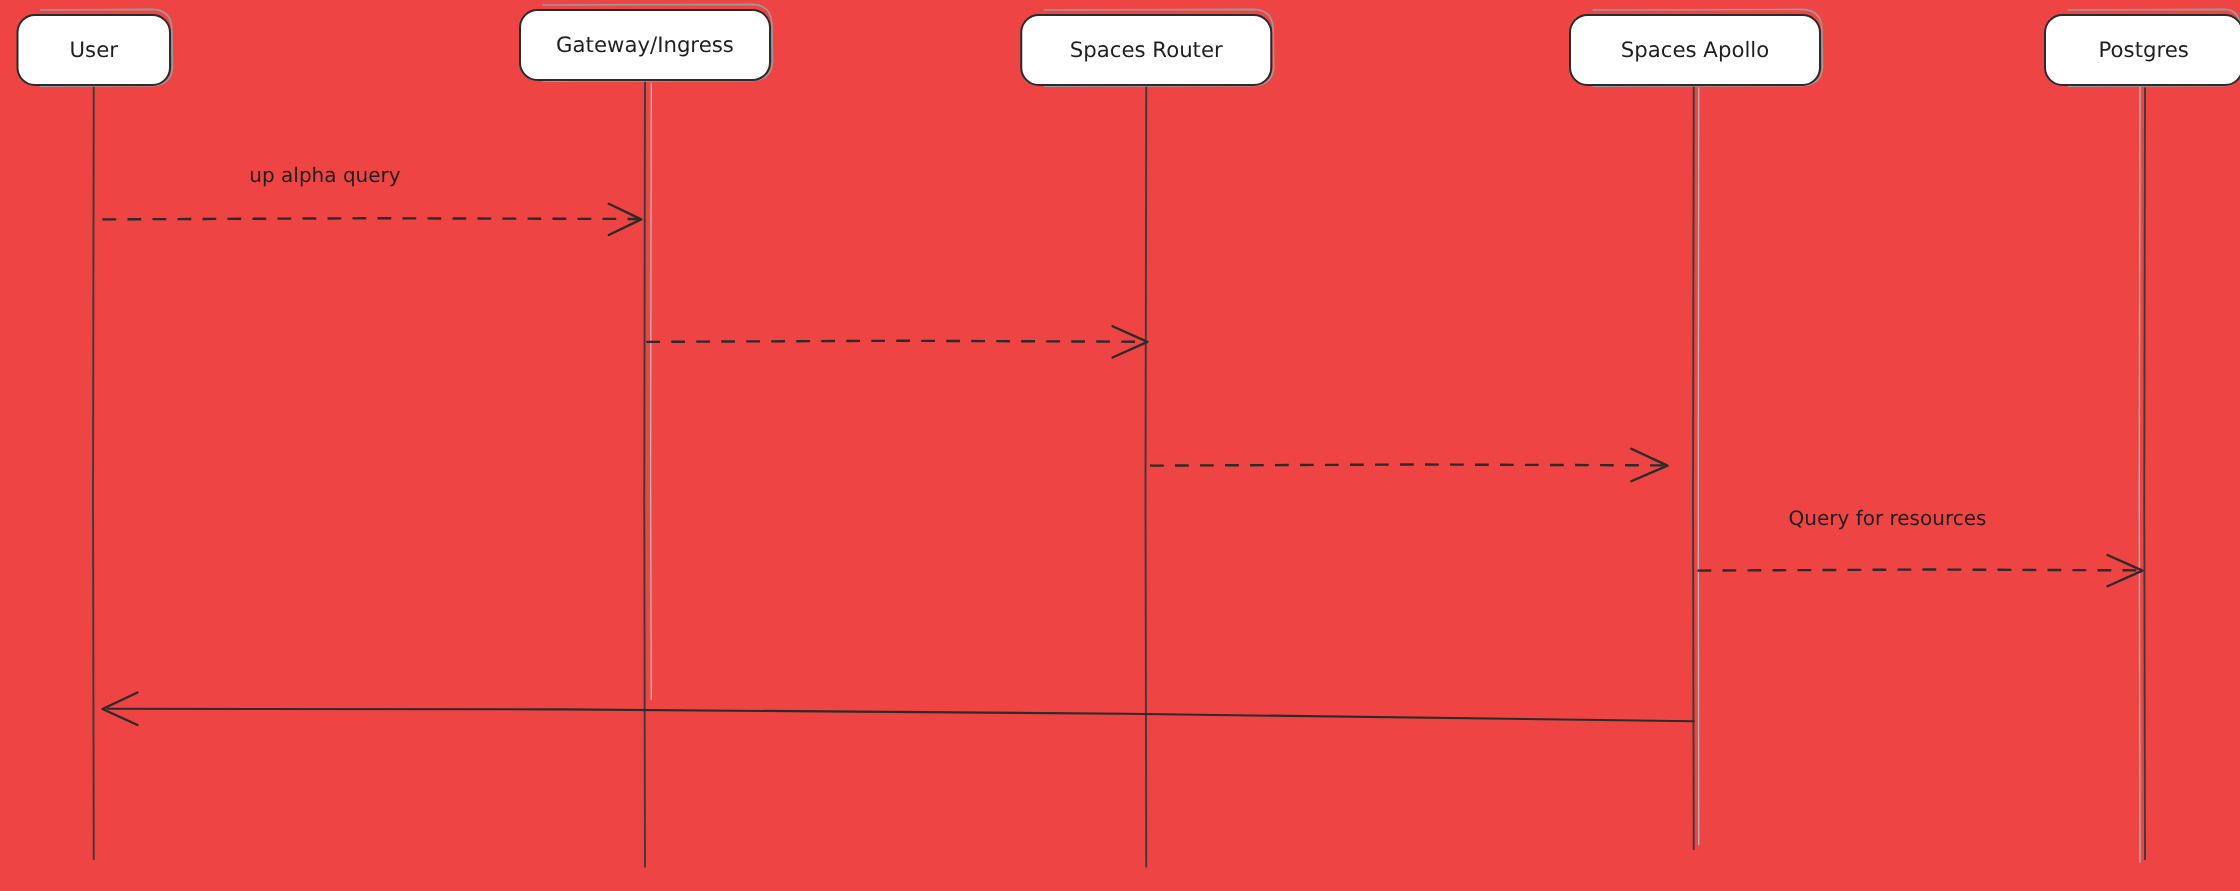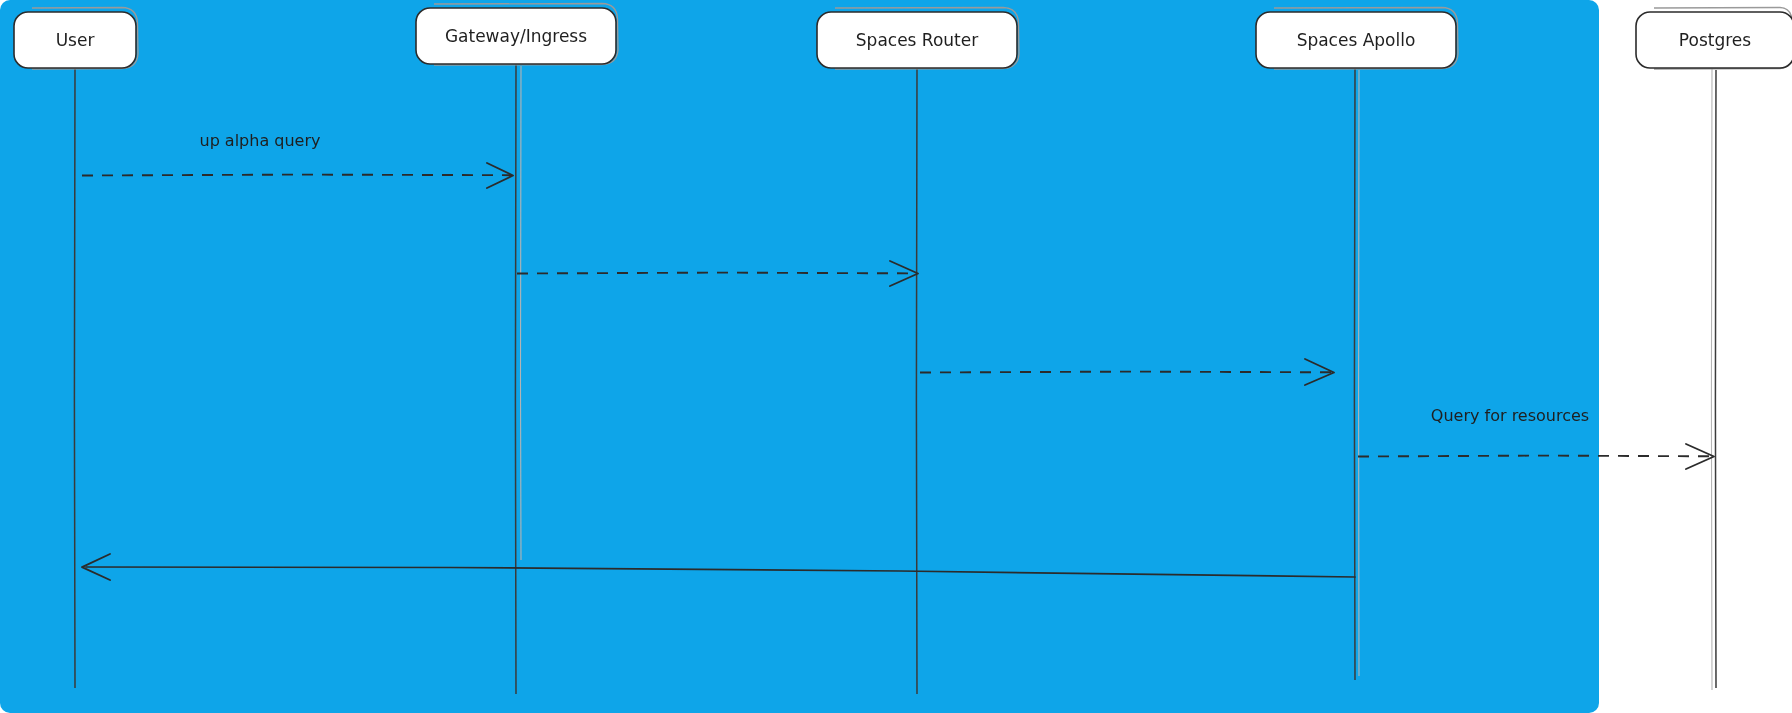--- a/index.html
+++ b/index.html
@@ -9,24 +9,23 @@
     background: #ffffff;
   }
   body {
     font-family: "DejaVu Sans", sans-serif;
     width: 1792px;
     height: 713px;
     overflow: hidden;
   }
   #diagram-root {
     position: relative;
-    width: 1599px;
+    width: 1792px;
     height: 713px;
-    background: #0ea5e9;
-    border-radius: 10px;
+    background: #ef4444;
   }
   svg#seq-svg {
     position: absolute;
     top: 0;
     left: 0;
     width: 1792px;
     height: 713px;
     display: block;
   }
   .participant-label {

